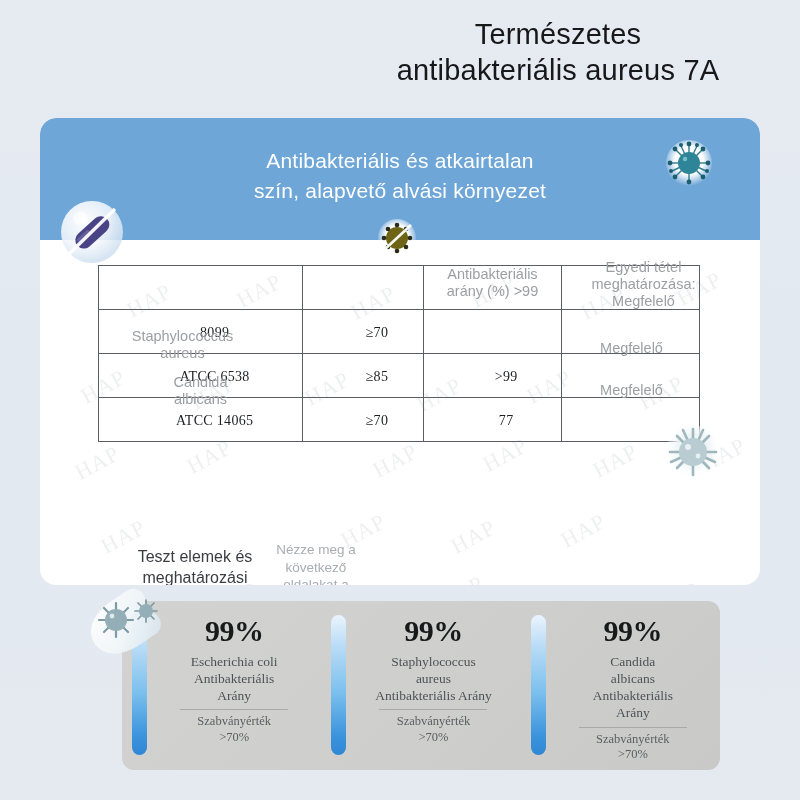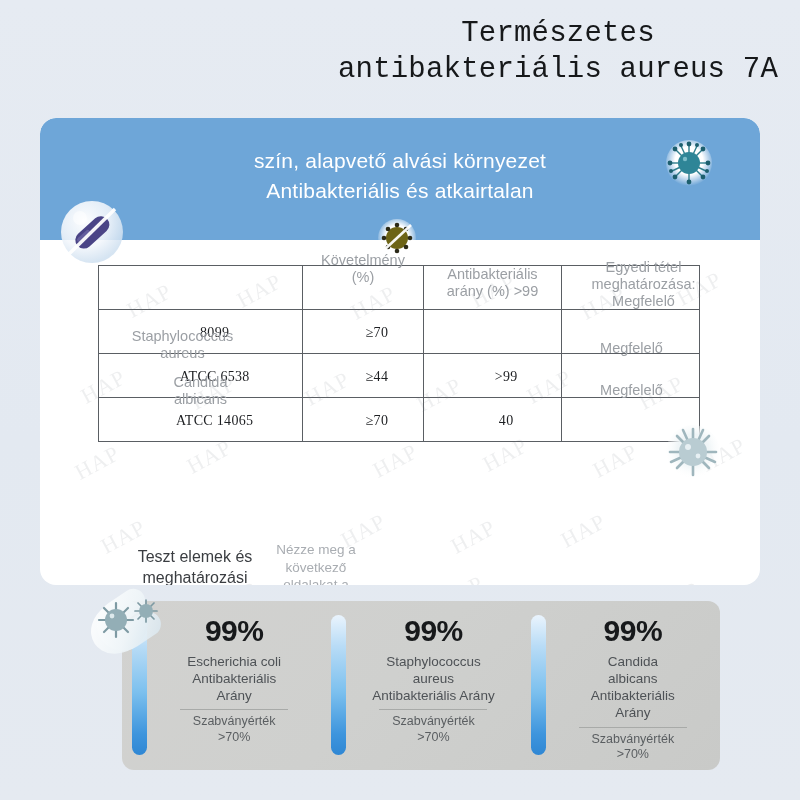--- a/index.html
+++ b/index.html
@@ -18,21 +18,20 @@
   
   #page-title {
     position: absolute;
     top: 16px; right: 12px;
     width: 460px;
     text-align: center;
     font-size: 29px;
     line-height: 1.25;
     color: #16181a;
     letter-spacing: .2px;
-    font-family: Liberation Mono, monospace;
   }
   #page-title .ln { display: block; }
 
   
   #content-card {
     position: absolute;
     left: 40px; top: 118px;
     width: 720px; height: 467px;
     background: #ffffff;
     border-radius: 16px;
@@ -125,20 +124,21 @@
 
   
   #stats-panel {
     position: absolute;
     left: 122px; top: 601px;
     width: 598px; height: 169px;
     background: linear-gradient(135deg, #d2d2d0 0%, #cfd0ce 45%, #c9cac8 100%);
     border-radius: 12px;
     display: flex;
     align-items: stretch;
+    font-family: Liberation Serif, serif;
   }
   .stat-card {
     flex: 1;
     display: flex;
     align-items: flex-start;
     padding-top: 14px;
   }
   .stat-bar {
     width: 15px;
     height: 140px;
@@ -198,22 +198,22 @@
 
 <div id="page-title">
   <span class="ln">Természetes</span>
   <span class="ln">antibakteriális aureus 7A</span>
 </div>
 
 <div id="content-card">
 
   <div id="banner"></div>
   <div id="banner-text">
+    <span class="ln">Antibakteriális és atkairtalan</span>
     <span class="ln">szín, alapvető alvási környezet</span>
-    <span class="ln">Antibakteriális és atkairtalan</span>
   </div>
 
   <table id="spec-table">
     <tbody>
       <tr>
         <td class="c0"></td>
         <td class="c1"></td>
         <td class="c2"></td>
         <td class="c3"></td>
       </tr>
@@ -229,44 +229,42 @@
         </td>
         <td class="c3">
           <span class="scan"></span>
         </td>
       </tr>
       <tr>
         <td class="c0">
           <span class="scan">ATCC 6538</span>
         </td>
         <td class="c1">
-          <span class="scan">≥44</span>
+          <span class="scan">≥85</span>
         </td>
         <td class="c2">
           <span class="scan">&gt;99</span>
         </td>
         <td class="c3"></td>
       </tr>
       <tr>
         <td class="c0">
           <span class="scan">ATCC 14065</span>
         </td>
         <td class="c1">
           <span class="scan">≥70</span>
         </td>
         <td class="c2">
-          <span class="scan">40</span>
+          <span class="scan">77</span>
         </td>
         <td class="c3"></td>
       </tr>
     </tbody>
   </table>
 
-  <div class="ovl" style="left:263px; top:134px; width:120px;">Követelmény
-(%)</div>
   <div class="ovl" style="left:383px; top:148px; width:139px;">Antibakteriális
 arány (%) &gt;99</div>
   <div class="ovl" style="left:534px; top:141px; width:139px;">Egyedi tétel
 meghatározása:
 Megfelelő</div>
 
   <div class="ovl" style="left:40px; top:210px; width:205px;">Staphylococcus
 aureus</div>
   <div class="ovl" style="left:58px; top:256px; width:205px;">Candida
 albicans</div>

